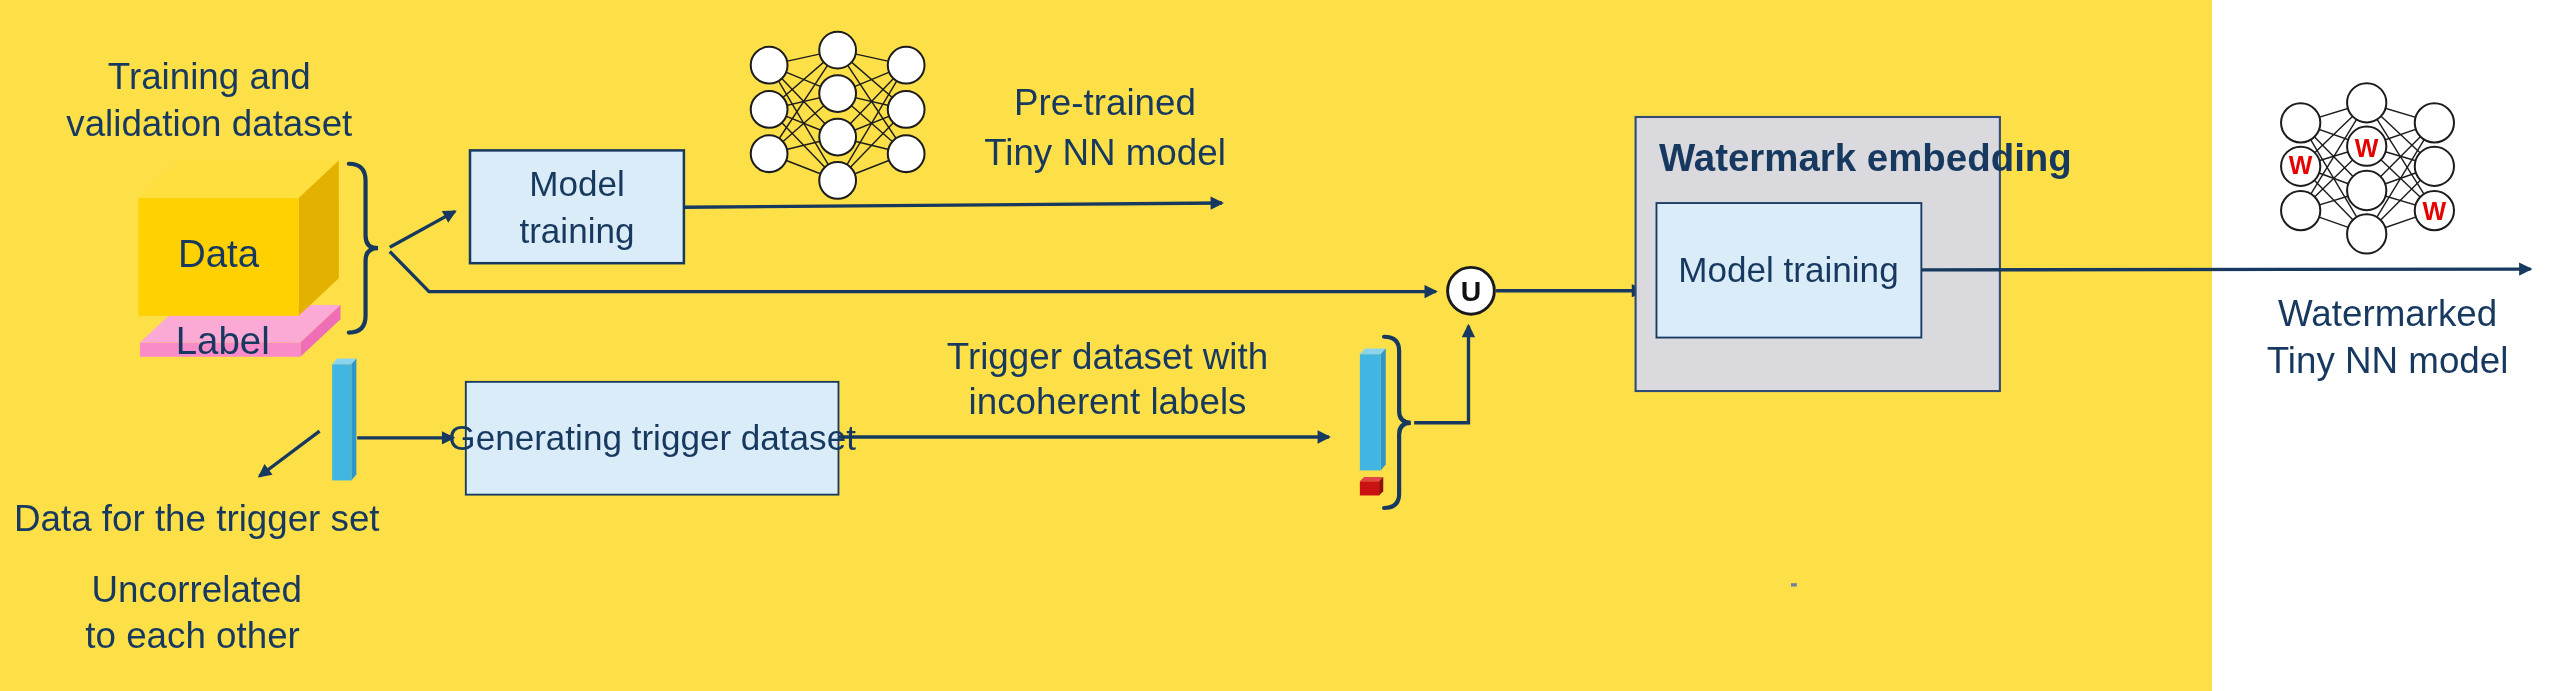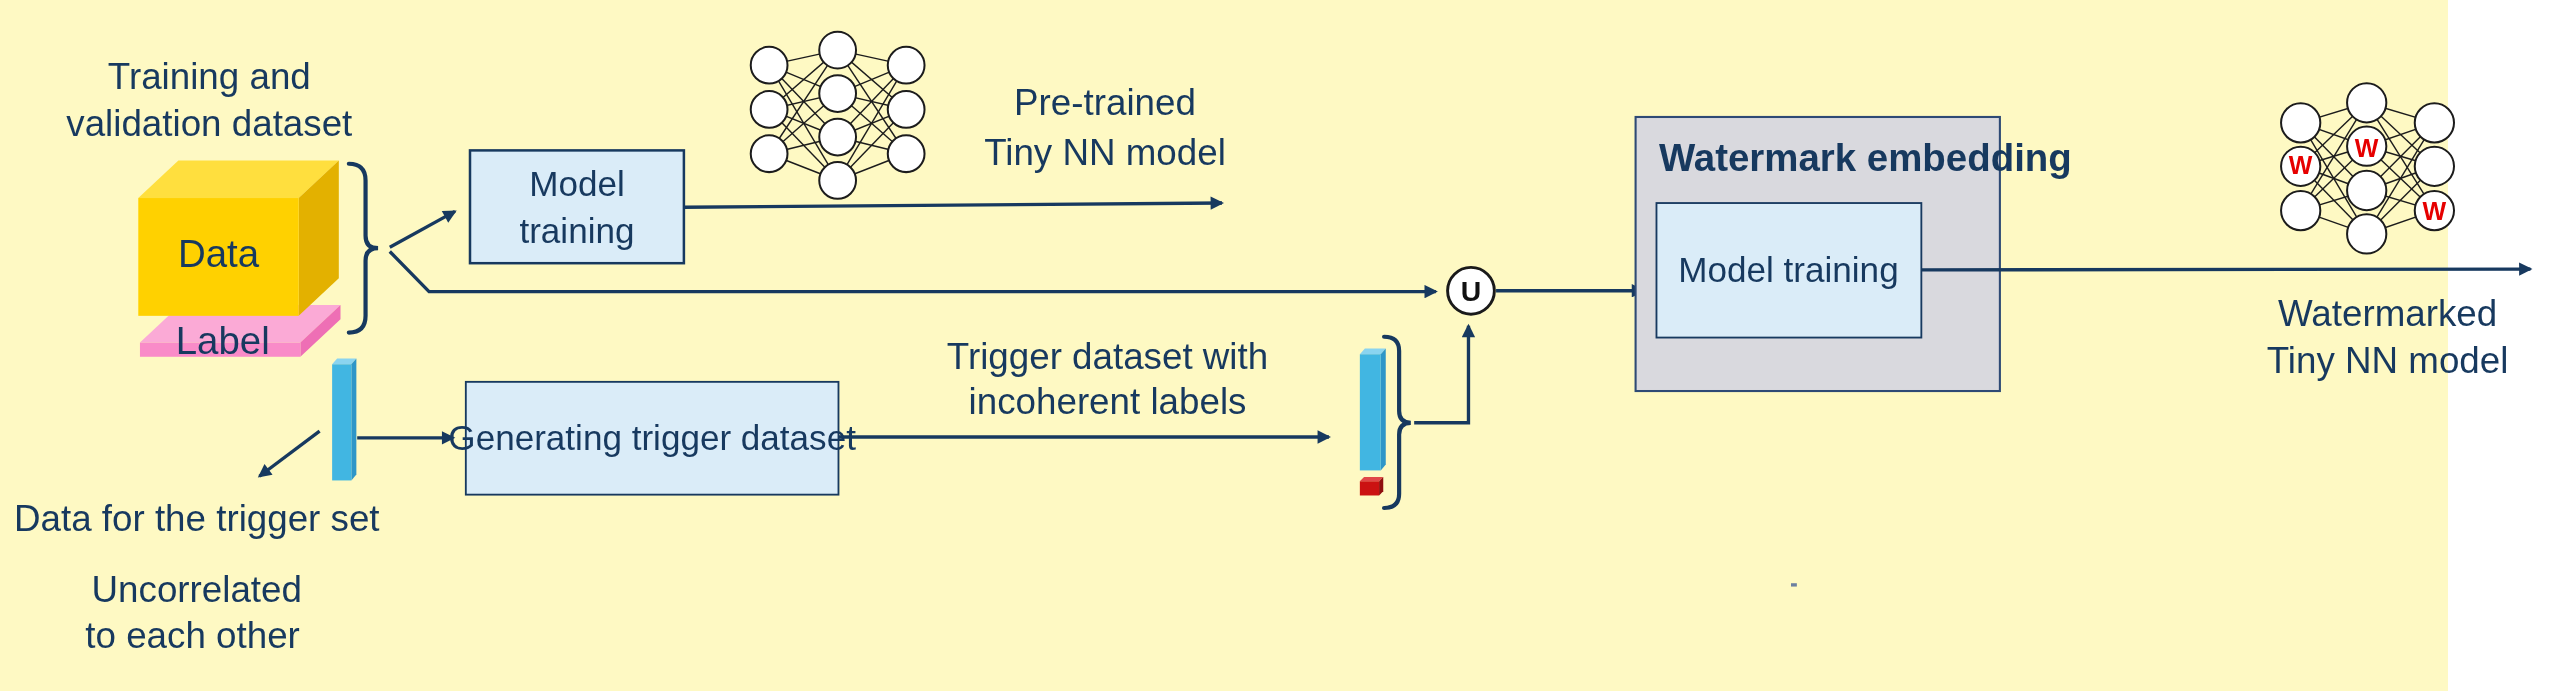--- a/index.html
+++ b/index.html
@@ -1,16 +1,16 @@
 <!DOCTYPE html>
 <html style="--text_navy: #17395f; --arrow_navy: #17395f; --box_fill: #daecf8; --panel_fill: #d9d9de; --cube_front: #ffd100; --cube_top: #ffdf3e; --cube_side: #e3b100; --slab_front: #f98bc8; --slab_top: #fbaad6; --slab_side: #ee6fb5; --bar_blue: #41b6e2; --bar_blue_top: #8ad4f0; --bar_blue_side: #2e96c8; --bar_red: #cb1212; --bar_red_top: #e04848; --bar_red_side: #8f0f0f; --w_red: #e60000;font-size:13.4px"><head>
 <meta charset="utf-8">
 <style>
   html,body{margin:0;padding:0;background:#ffffff;width:2576px;height:691px;overflow:hidden;}
-  .canvas{position:relative;width:2448px;height:691px;background:#fef9c3;}
+  .canvas{position:relative;width:2212px;height:691px;background:#fde047;}
   svg{display:block;}
   text{font-family:"Liberation Sans",sans-serif;fill:var(--text_navy);}
   .t42{font-size:42px;text-anchor:middle;}
   .t44{font-size:44px;text-anchor:middle;}
   .t46{font-size:46px;text-anchor:middle;}
   .panel-title{font-size:46px;font-weight:bold;text-anchor:start;}
   .u-label{font-size:34px;font-weight:bold;fill:#111111;text-anchor:middle;}
   .w-label{font-size:30px;font-weight:bold;fill:var(--w_red);text-anchor:middle;}
   .arrow{stroke:var(--arrow_navy);stroke-width:4;fill:none;marker-end:url(#arr);}
   .brace{stroke:var(--arrow_navy);stroke-width:5;fill:none;stroke-linecap:round;}

